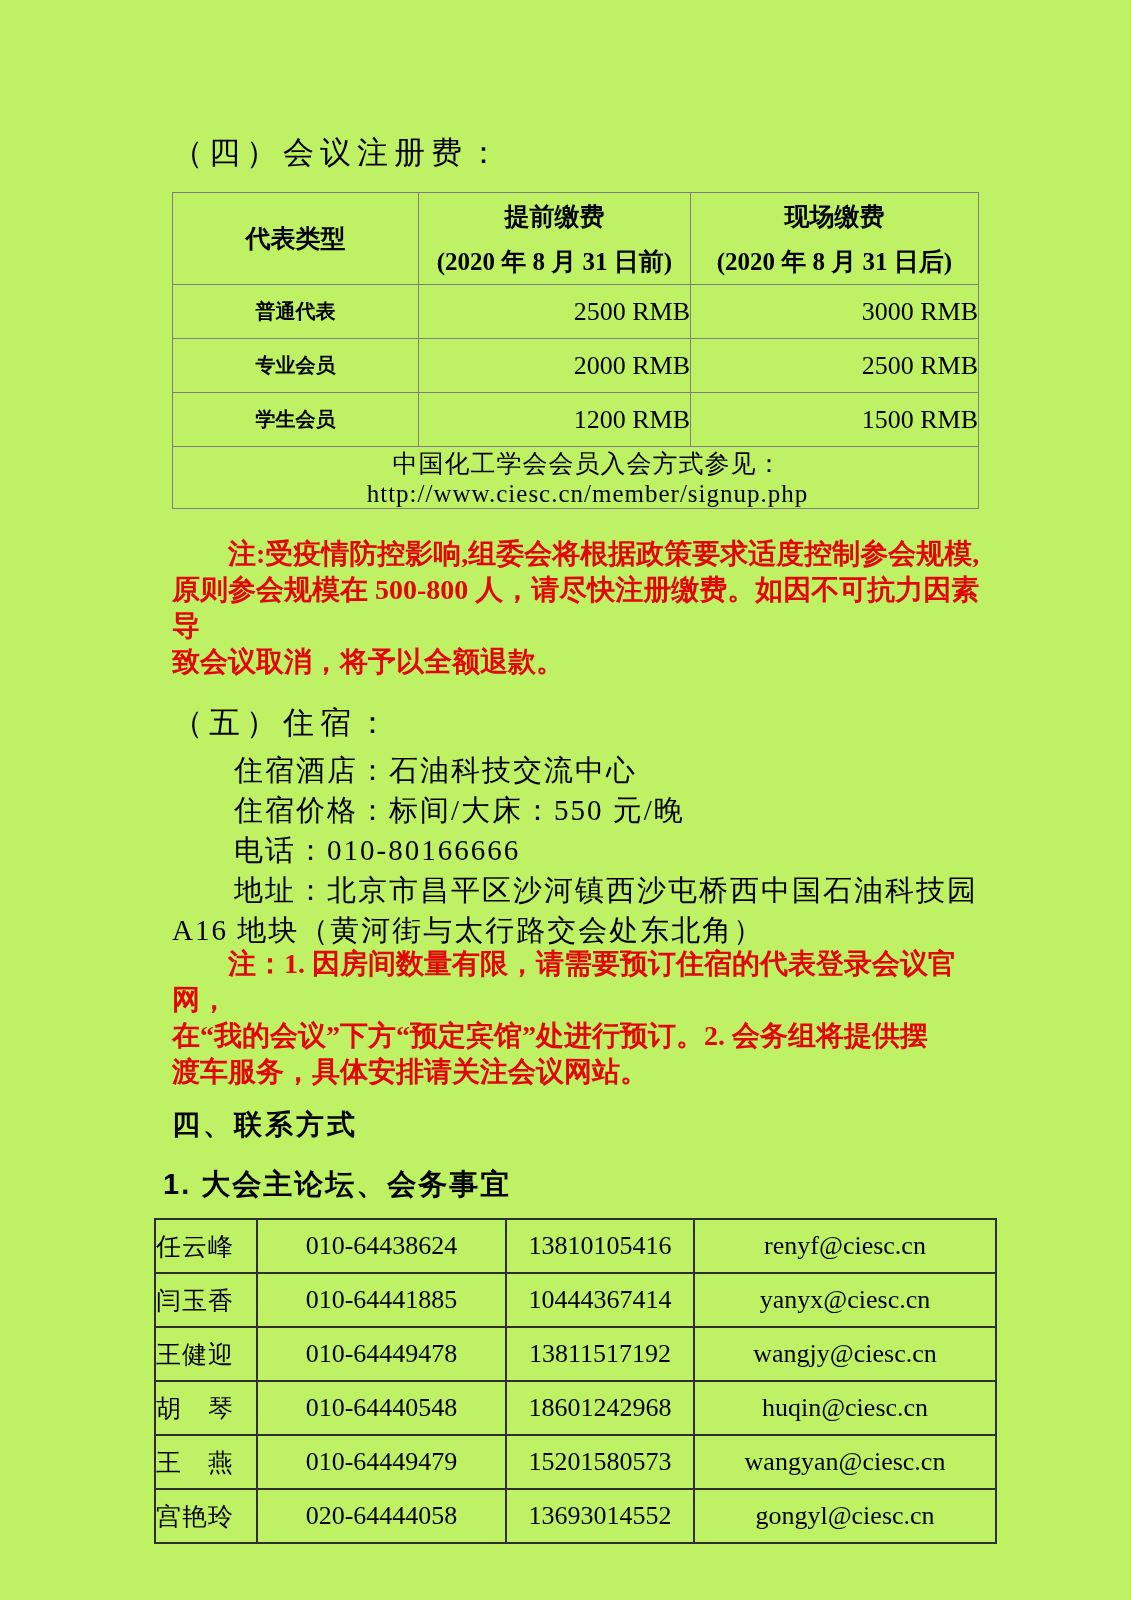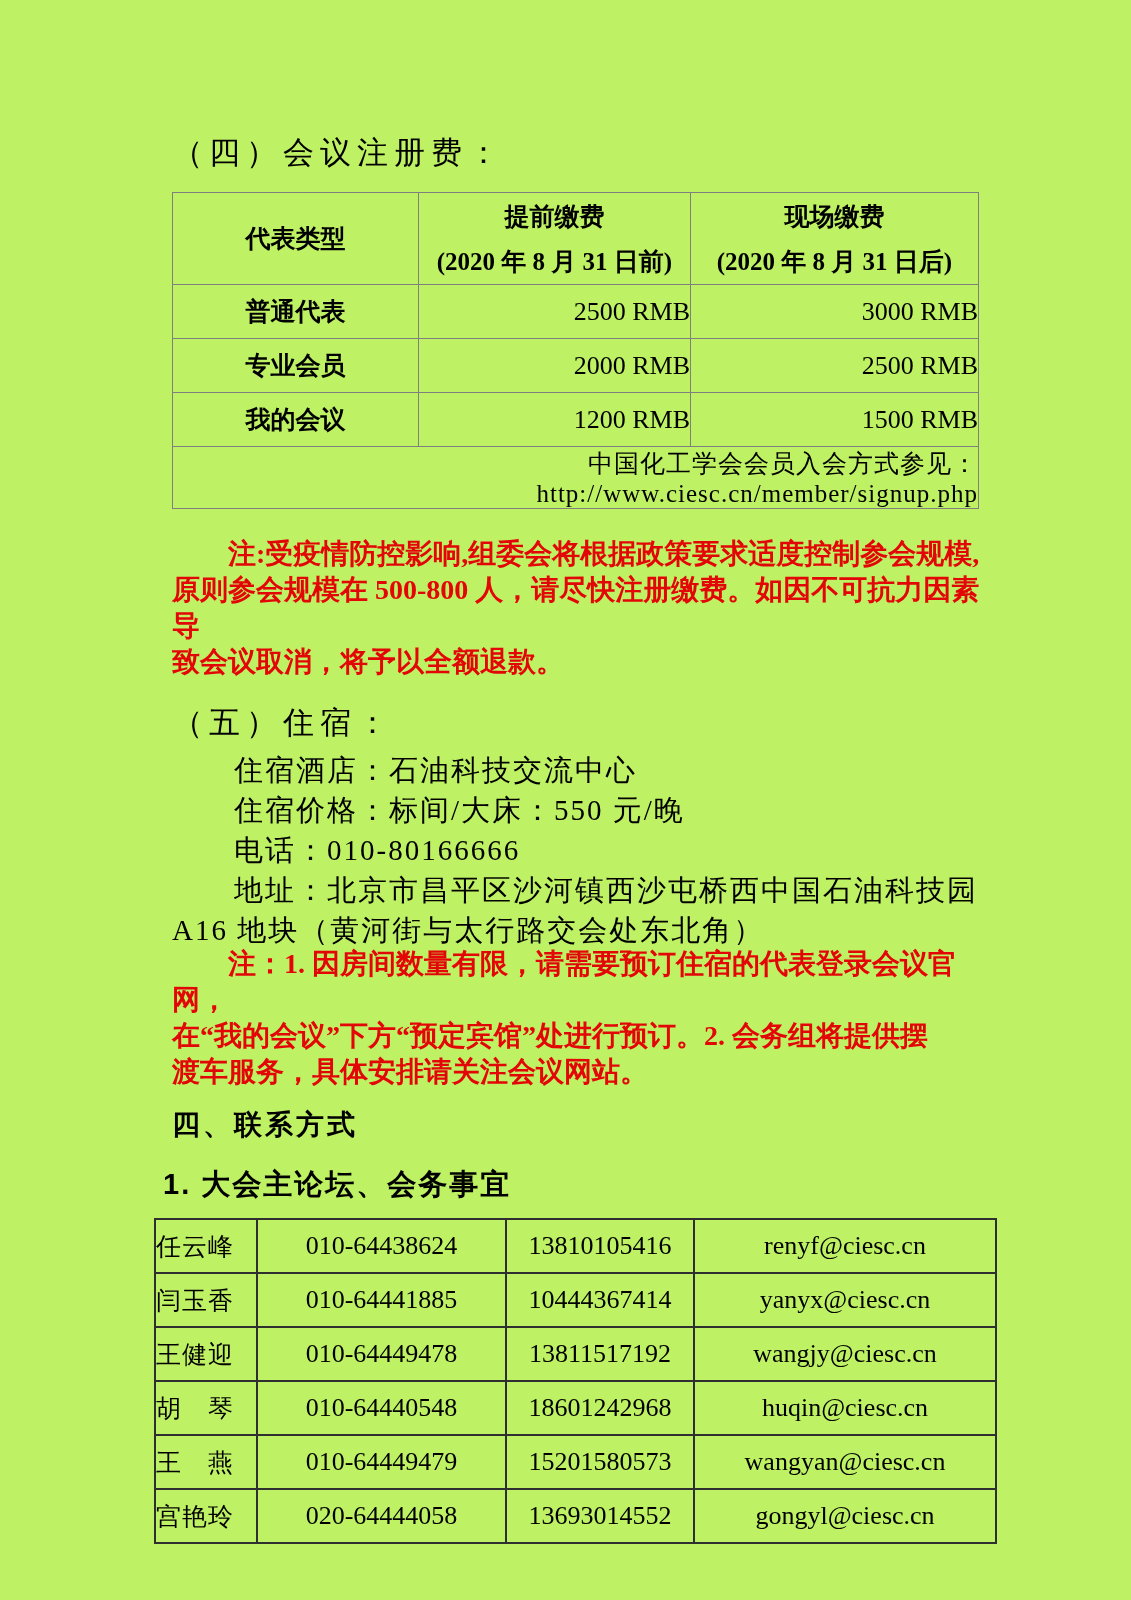--- a/index.html
+++ b/index.html
@@ -46,31 +46,31 @@
   }
   .fee-table .hdr .date-line {
     font-family: "Liberation Serif", "DejaVu Serif", serif;
     font-weight: bold;
     font-size: 25px;
     margin-top: 12px;
   }
   .fee-table .type-cell {
     font-family: "Liberation Sans", "DejaVu Sans", sans-serif;
     font-weight: bold;
-    font-size: 25px;
+    font-size: 20px;
     height: 54px;
   }
   .fee-table .price-cell {
     font-size: 26px;
     height: 54px;
     text-align: right;
   }
   .fee-table .footer-cell {
     height: 62px;
-    text-align: right;
+    text-align: center;
     padding-left: 24px;
     font-size: 25px;
     letter-spacing: 1px;
   }
 
   
   .note {
     color: var(--note-red);
     font-weight: bold;
     font-size: 28px;
@@ -157,21 +157,21 @@
       <td class="type-cell">普通代表</td>
       <td class="price-cell">2500 RMB</td>
       <td class="price-cell">3000 RMB</td>
     </tr>
     <tr>
       <td class="type-cell">专业会员</td>
       <td class="price-cell">2000 RMB</td>
       <td class="price-cell">2500 RMB</td>
     </tr>
     <tr>
-      <td class="type-cell">我的会议</td>
+      <td class="type-cell">学生会员</td>
       <td class="price-cell">1200 RMB</td>
       <td class="price-cell">1500 RMB</td>
     </tr>
     <tr>
       <td class="footer-cell" colspan="3">中国化工学会会员入会方式参见：http://www.ciesc.cn/member/signup.php</td>
     </tr>
   </tbody>
     </table>
 
   <div class="note note-fee">

